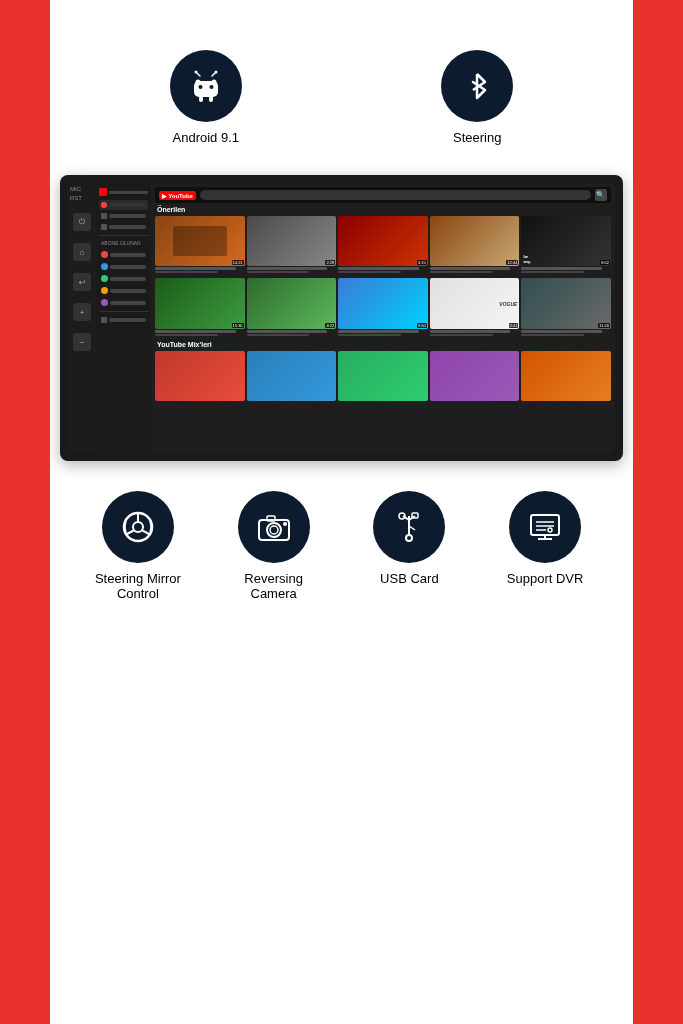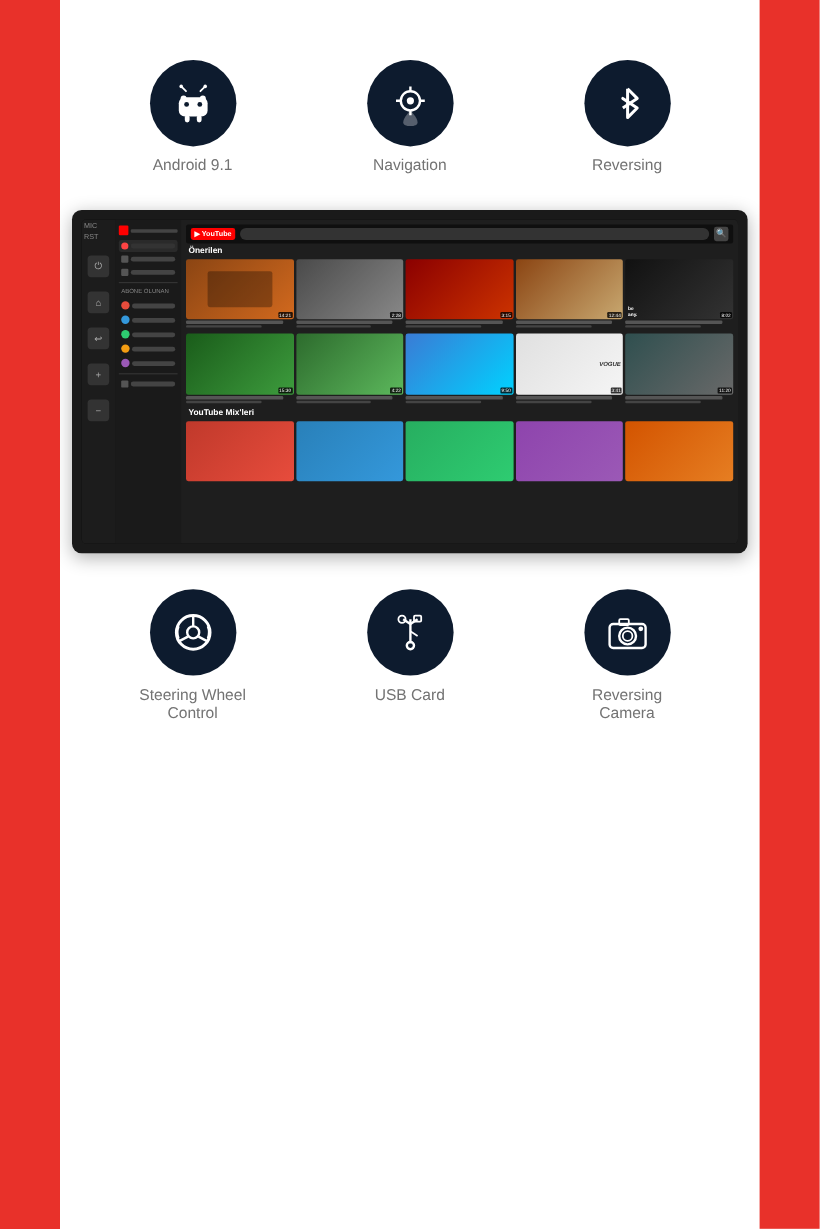--- a/index.html
+++ b/index.html
@@ -53,21 +53,21 @@
       border-radius: 50%;
       display: flex;
       align-items: center;
       justify-content: center;
       color: white;
       font-size: 28px;
     }
 
     .feature-label {
       font-size: 13px;
-      color: #737373;
+      color: #000000;
       text-align: center;
       font-weight: 500;
     }
 
     
     .device-container {
       background: #1a1a1a;
       border-radius: 8px;
       padding: 8px;
       margin: 0 -10px 30px -10px;
@@ -273,45 +273,30 @@
           <circle cx="10" cy="6" r="1.5" fill="white"></circle>
           <circle cx="30" cy="6" r="1.5" fill="white"></circle>
 
           <rect x="13" y="30" width="4" height="6" rx="2" fill="white"></rect>
           <rect x="23" y="30" width="4" height="6" rx="2" fill="white"></rect>
         </svg>
       </div>
       <span class="feature-label">Android 9.1</span>
     </div>
 
-    <div class="feature-item">
-      <div class="feature-icon-circle">
-        <svg width="40" height="40" viewBox="0 0 40 40" fill="none">
-          <circle cx="20" cy="18" r="8" stroke="white" stroke-width="2"></circle>
-          <circle cx="20" cy="18" r="3" fill="white"></circle>
-          <line x1="20" y1="6" x2="20" y2="10" stroke="white" stroke-width="2"></line>
-          <line x1="20" y1="26" x2="20" y2="30" stroke="white" stroke-width="2"></line>
-          <line x1="8" y1="18" x2="12" y2="18" stroke="white" stroke-width="2"></line>
-          <line x1="28" y1="18" x2="32" y2="18" stroke="white" stroke-width="2"></line>
-
-          <path d="M20 26 C20 26 14 32 14 36 C14 38 16.5 39 20 39 C23.5 39 26 38 26 36 C26 32 20 26 20 26Z" fill="white" opacity="0.3"></path>
-        </svg>
-      </div>
-      <span class="feature-label">Navigation</span>
-    </div>
 
 
     <div class="feature-item">
       <div class="feature-icon-circle">
         <svg width="40" height="40" viewBox="0 0 40 40" fill="none">
           <path d="M20 8 L20 32 L28 24 L16 16 L28 24 L20 32" stroke="white" stroke-width="2.5" stroke-linejoin="round" fill="none"></path>
           <path d="M20 8 L28 16 L16 24" stroke="white" stroke-width="2.5" stroke-linejoin="round" fill="none"></path>
         </svg>
       </div>
-      <span class="feature-label">Reversing</span>
+      <span class="feature-label">Steering</span>
     </div>
 
 
   </div>
 
   <div class="device-container">
     <div class="device-inner">
 
       <div class="device-sidebar">
         <div style="color:#888;font-size:6px;position:absolute;top:3px;left:2px;">MIC</div>
@@ -530,57 +515,74 @@
           <circle cx="21" cy="21" r="5" stroke="white" stroke-width="2"></circle>
 
           <line x1="21" y1="16" x2="21" y2="8" stroke="white" stroke-width="2"></line>
           <line x1="16.6" y1="24.5" x2="9" y2="28.5" stroke="white" stroke-width="2"></line>
           <line x1="25.4" y1="24.5" x2="33" y2="28.5" stroke="white" stroke-width="2"></line>
 
           <path d="M9 16 Q7 21 9 26" stroke="white" stroke-width="1.5" fill="none"></path>
           <path d="M33 16 Q35 21 33 26" stroke="white" stroke-width="1.5" fill="none"></path>
         </svg>
       </div>
-      <span class="feature-label" style="text-align:center;">Steering Wheel Control</span>
+      <span class="feature-label" style="text-align:center;">Steering Mirror Control</span>
     </div>
 
     <div class="feature-item">
       <div class="feature-icon-circle">
         <svg width="42" height="42" viewBox="0 0 42 42" fill="none">
 
-          <line x1="21" y1="10" x2="21" y2="30" stroke="white" stroke-width="2"></line>
-
-          <line x1="21" y1="14" x2="27" y2="10" stroke="white" stroke-width="2"></line>
-          <line x1="21" y1="14" x2="15" y2="10" stroke="white" stroke-width="2"></line>
-
-          <rect x="24" y="7" width="6" height="5" rx="1" stroke="white" stroke-width="1.5" fill="none"></rect>
-
-          <circle cx="14" cy="10" r="3" stroke="white" stroke-width="1.5" fill="none"></circle>
-
-          <circle cx="21" cy="32" r="3" stroke="white" stroke-width="2" fill="none"></circle>
-
-          <line x1="21" y1="20" x2="27" y2="24" stroke="white" stroke-width="1.5"></line>
+          <rect x="6" y="14" width="30" height="20" rx="3" stroke="white" stroke-width="2"></rect>
+
+          <circle cx="21" cy="24" r="7" stroke="white" stroke-width="2"></circle>
+          <circle cx="21" cy="24" r="4" stroke="white" stroke-width="1.5"></circle>
+
+          <rect x="14" y="10" width="8" height="5" rx="1" stroke="white" stroke-width="1.5" fill="none"></rect>
+
+          <circle cx="32" cy="18" r="2" fill="white"></circle>
         </svg>
       </div>
-      <span class="feature-label">USB Card</span>
+      <span class="feature-label" style="text-align:center;">Reversing Camera</span>
     </div>
 
     <div class="feature-item">
       <div class="feature-icon-circle">
         <svg width="42" height="42" viewBox="0 0 42 42" fill="none">
 
-          <rect x="6" y="14" width="30" height="20" rx="3" stroke="white" stroke-width="2"></rect>
-
-          <circle cx="21" cy="24" r="7" stroke="white" stroke-width="2"></circle>
-          <circle cx="21" cy="24" r="4" stroke="white" stroke-width="1.5"></circle>
-
-          <rect x="14" y="10" width="8" height="5" rx="1" stroke="white" stroke-width="1.5" fill="none"></rect>
-
-          <circle cx="32" cy="18" r="2" fill="white"></circle>
+          <line x1="21" y1="10" x2="21" y2="30" stroke="white" stroke-width="2"></line>
+
+          <line x1="21" y1="14" x2="27" y2="10" stroke="white" stroke-width="2"></line>
+          <line x1="21" y1="14" x2="15" y2="10" stroke="white" stroke-width="2"></line>
+
+          <rect x="24" y="7" width="6" height="5" rx="1" stroke="white" stroke-width="1.5" fill="none"></rect>
+
+          <circle cx="14" cy="10" r="3" stroke="white" stroke-width="1.5" fill="none"></circle>
+
+          <circle cx="21" cy="32" r="3" stroke="white" stroke-width="2" fill="none"></circle>
+
+          <line x1="21" y1="20" x2="27" y2="24" stroke="white" stroke-width="1.5"></line>
         </svg>
       </div>
-      <span class="feature-label" style="text-align:center;">Reversing Camera</span>
-    </div>
-
+      <span class="feature-label">USB Card</span>
+    </div>
+
+    <div class="feature-item">
+      <div class="feature-icon-circle">
+        <svg width="42" height="42" viewBox="0 0 42 42" fill="none">
+
+          <rect x="7" y="9" width="28" height="20" rx="2" stroke="white" stroke-width="2"></rect>
+          <line x1="21" y1="29" x2="21" y2="33" stroke="white" stroke-width="2"></line>
+          <line x1="14" y1="33" x2="28" y2="33" stroke="white" stroke-width="2"></line>
+
+          <line x1="12" y1="16" x2="30" y2="16" stroke="white" stroke-width="1.5"></line>
+          <line x1="12" y1="20" x2="30" y2="20" stroke="white" stroke-width="1.5"></line>
+          <line x1="12" y1="24" x2="22" y2="24" stroke="white" stroke-width="1.5"></line>
+
+          <circle cx="26" cy="24" r="2" stroke="white" stroke-width="1.5" fill="none"></circle>
+        </svg>
+      </div>
+      <span class="feature-label" style="text-align:center;">Support DVR</span>
+    </div>
 
   </div>
 
 </div>
 
 </body></html>

